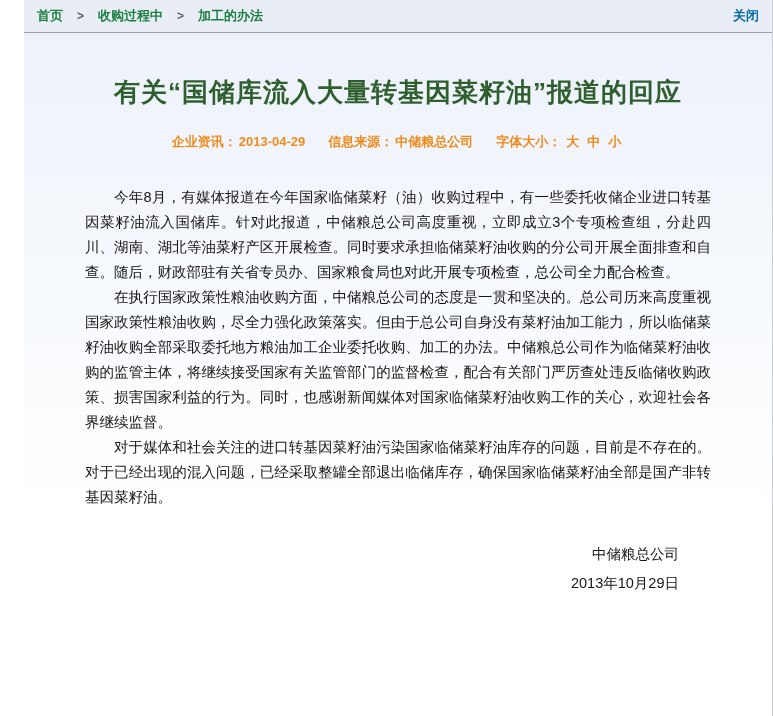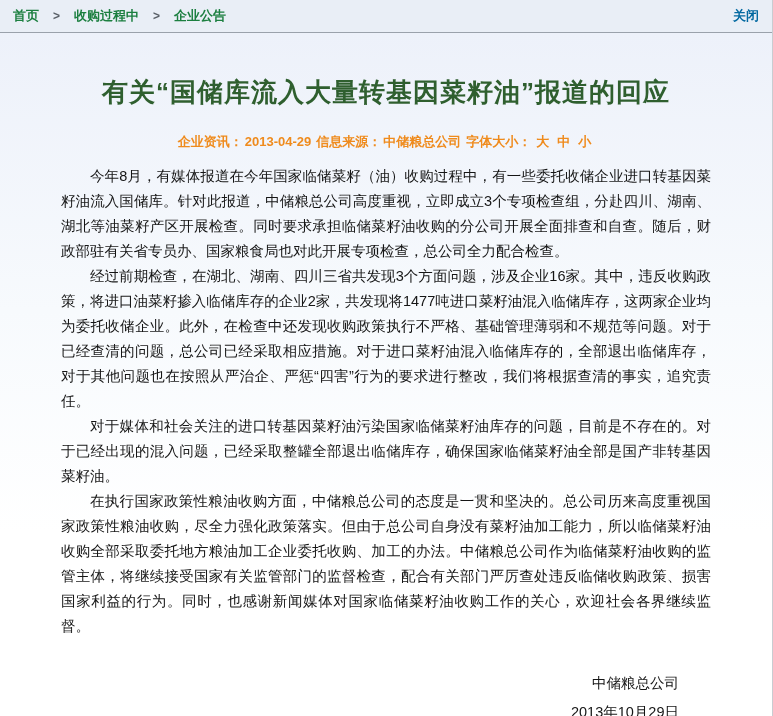--- a/index.html
+++ b/index.html
@@ -5,21 +5,21 @@
   * { margin: 0; padding: 0; box-sizing: border-box; }
   html, body {
     width: 773px; height: 716px;
     font-family: "Liberation Sans", sans-serif;
     background: #ffffff;
     overflow: hidden;
   }
   .page {
     width: 773px; height: 716px;
     border-right: 1px solid #c9ccd1;
-    display: flex; flex-direction: column;
+    display: flex; flex-direction: column; padding-left: 24px;
   }
   
   .topbar {
     height: 33px; flex: 0 0 33px;
     background: #e9eef6;
     border-bottom: 1px solid #9aa1ab;
     display: flex; align-items: center; justify-content: space-between;
     padding: 0 13px;
   }
   .breadcrumb { display: flex; align-items: center; gap: 14px; }
@@ -47,27 +47,27 @@
     line-height: 30px;
   }
   .meta {
     margin-top: 26px;
     text-align: center;
     color: #ef8b1d;
     font-size: 13px;
     font-weight: bold;
   }
   .meta span { margin: 0 1px; }
-  .meta .gap { margin-left: 4px; }
+  .meta .gap { margin-left: 22px; }
   .font-size-link {
     color: #ef8b1d; text-decoration: none; cursor: pointer;
     margin: 0 4px; font-weight: bold;
   }
   .body-text {
-    margin-top: 13px;
+    margin-top: 34px;
     font-size: 14.5px;
     line-height: 25px;
     color: #151515;
     text-align: justify;
   }
   .body-text p { text-indent: 2em; margin: 0; }
   .signature {
     margin-top: 30px;
     margin-right: 32px;
     text-align: right;
@@ -80,38 +80,37 @@
 <body>
 
 <div class="page">
 
   <div class="topbar">
     <div class="breadcrumb">
       <a class="crumb-link">首页</a>
       <span class="crumb-sep">&gt;</span>
       <a class="crumb-link">收购过程中</a>
       <span class="crumb-sep">&gt;</span>
-      <a class="crumb-link">企业公告</a>
+      <a class="crumb-link">加工的办法</a>
     </div>
     <a class="close-link">关闭</a>
   </div>
 
   <div class="content">
 
     <h1 class="article-title">有关“国储库流入大量转基因菜籽油”报道的回应</h1>
 
     <div class="meta">
       <span>企业资讯：</span><span>2013-04-29</span><span class="gap">信息来源：</span><span>中储粮总公司</span><span class="gap">字体大小：</span><a class="font-size-link">大</a><a class="font-size-link">中</a><a class="font-size-link">小</a>
     </div>
 
     <div class="body-text">
       <p>今年8月，有媒体报道在今年国家临储菜籽（油）收购过程中，有一些委托收储企业进口转基因菜籽油流入国储库。针对此报道，中储粮总公司高度重视，立即成立3个专项检查组，分赴四川、湖南、湖北等油菜籽产区开展检查。同时要求承担临储菜籽油收购的分公司开展全面排查和自查。随后，财政部驻有关省专员办、国家粮食局也对此开展专项检查，总公司全力配合检查。</p>
-      <p>经过前期检查，在湖北、湖南、四川三省共发现3个方面问题，涉及企业16家。其中，违反收购政策，将进口油菜籽掺入临储库存的企业2家，共发现将1477吨进口菜籽油混入临储库存，这两家企业均为委托收储企业。此外，在检查中还发现收购政策执行不严格、基础管理薄弱和不规范等问题。对于已经查清的问题，总公司已经采取相应措施。对于进口菜籽油混入临储库存的，全部退出临储库存，对于其他问题也在按照从严治企、严惩“四害”行为的要求进行整改，我们将根据查清的事实，追究责任。</p>
+      <p>在执行国家政策性粮油收购方面，中储粮总公司的态度是一贯和坚决的。总公司历来高度重视国家政策性粮油收购，尽全力强化政策落实。但由于总公司自身没有菜籽油加工能力，所以临储菜籽油收购全部采取委托地方粮油加工企业委托收购、加工的办法。中储粮总公司作为临储菜籽油收购的监管主体，将继续接受国家有关监管部门的监督检查，配合有关部门严厉查处违反临储收购政策、损害国家利益的行为。同时，也感谢新闻媒体对国家临储菜籽油收购工作的关心，欢迎社会各界继续监督。</p>
       <p>对于媒体和社会关注的进口转基因菜籽油污染国家临储菜籽油库存的问题，目前是不存在的。对于已经出现的混入问题，已经采取整罐全部退出临储库存，确保国家临储菜籽油全部是国产非转基因菜籽油。</p>
-      <p>在执行国家政策性粮油收购方面，中储粮总公司的态度是一贯和坚决的。总公司历来高度重视国家政策性粮油收购，尽全力强化政策落实。但由于总公司自身没有菜籽油加工能力，所以临储菜籽油收购全部采取委托地方粮油加工企业委托收购、加工的办法。中储粮总公司作为临储菜籽油收购的监管主体，将继续接受国家有关监管部门的监督检查，配合有关部门严厉查处违反临储收购政策、损害国家利益的行为。同时，也感谢新闻媒体对国家临储菜籽油收购工作的关心，欢迎社会各界继续监督。</p>
     </div>
 
     <div class="signature">
       <div>中储粮总公司</div>
       <div>2013年10月29日</div>
     </div>
 
   </div>
 </div>
 

